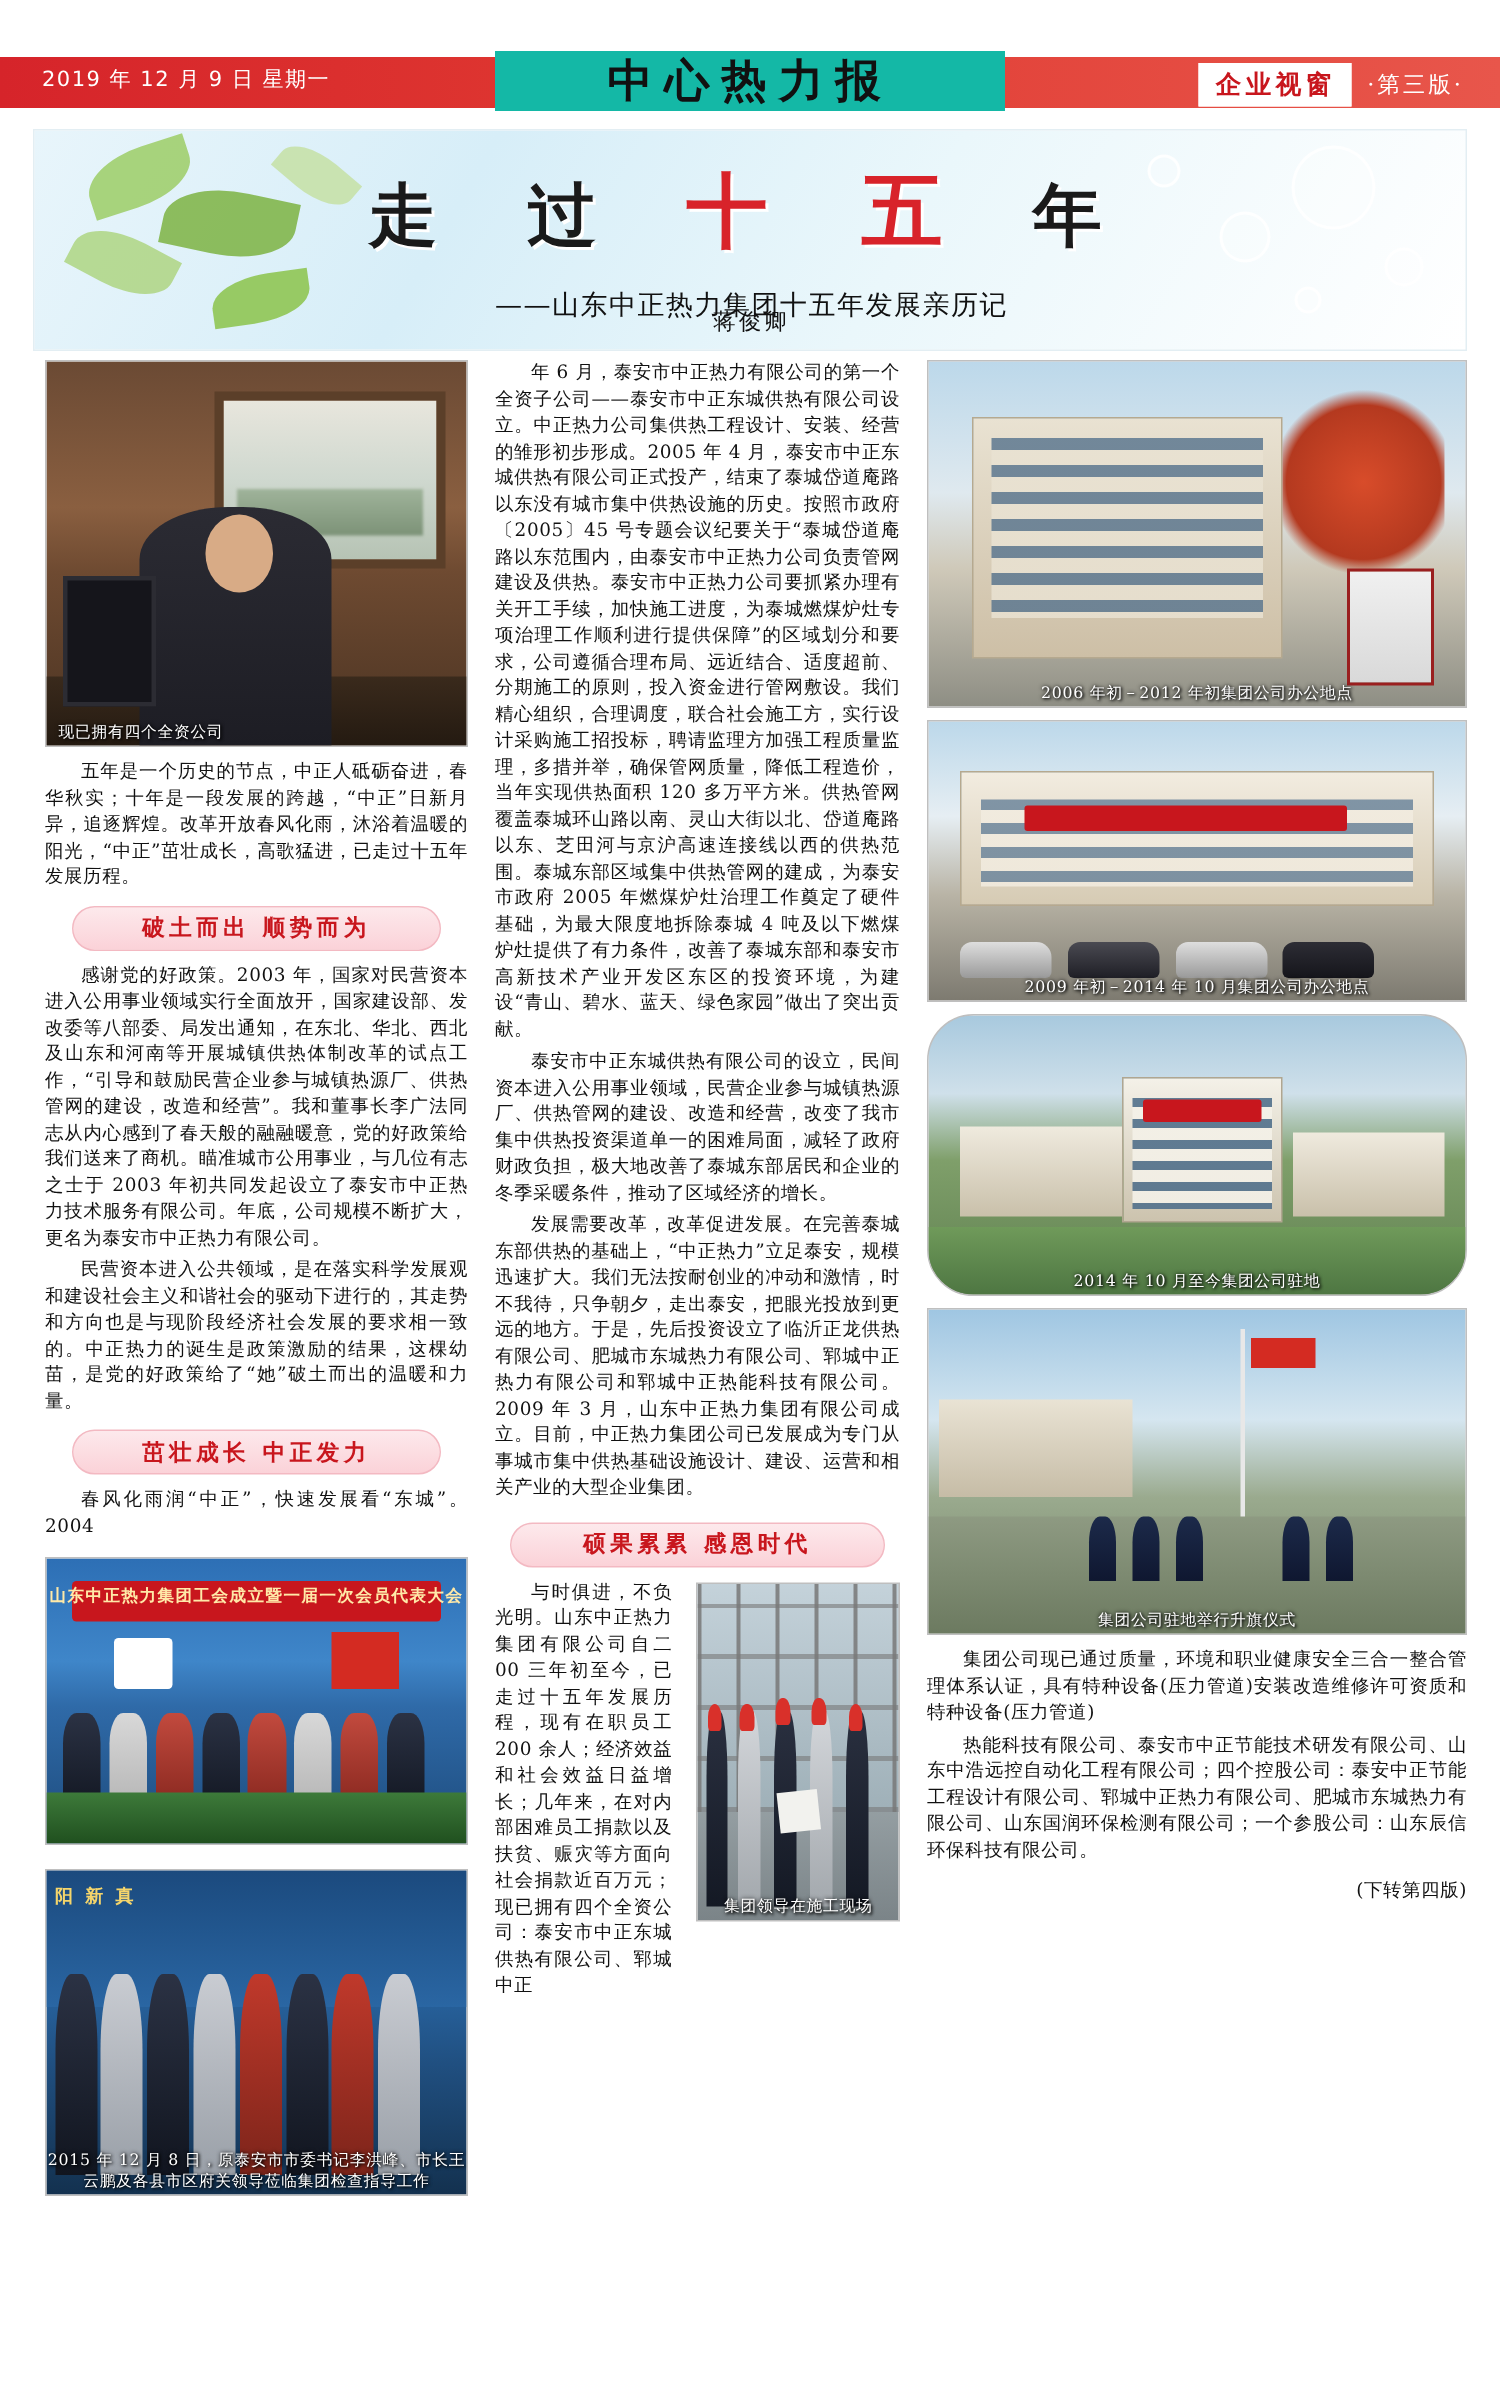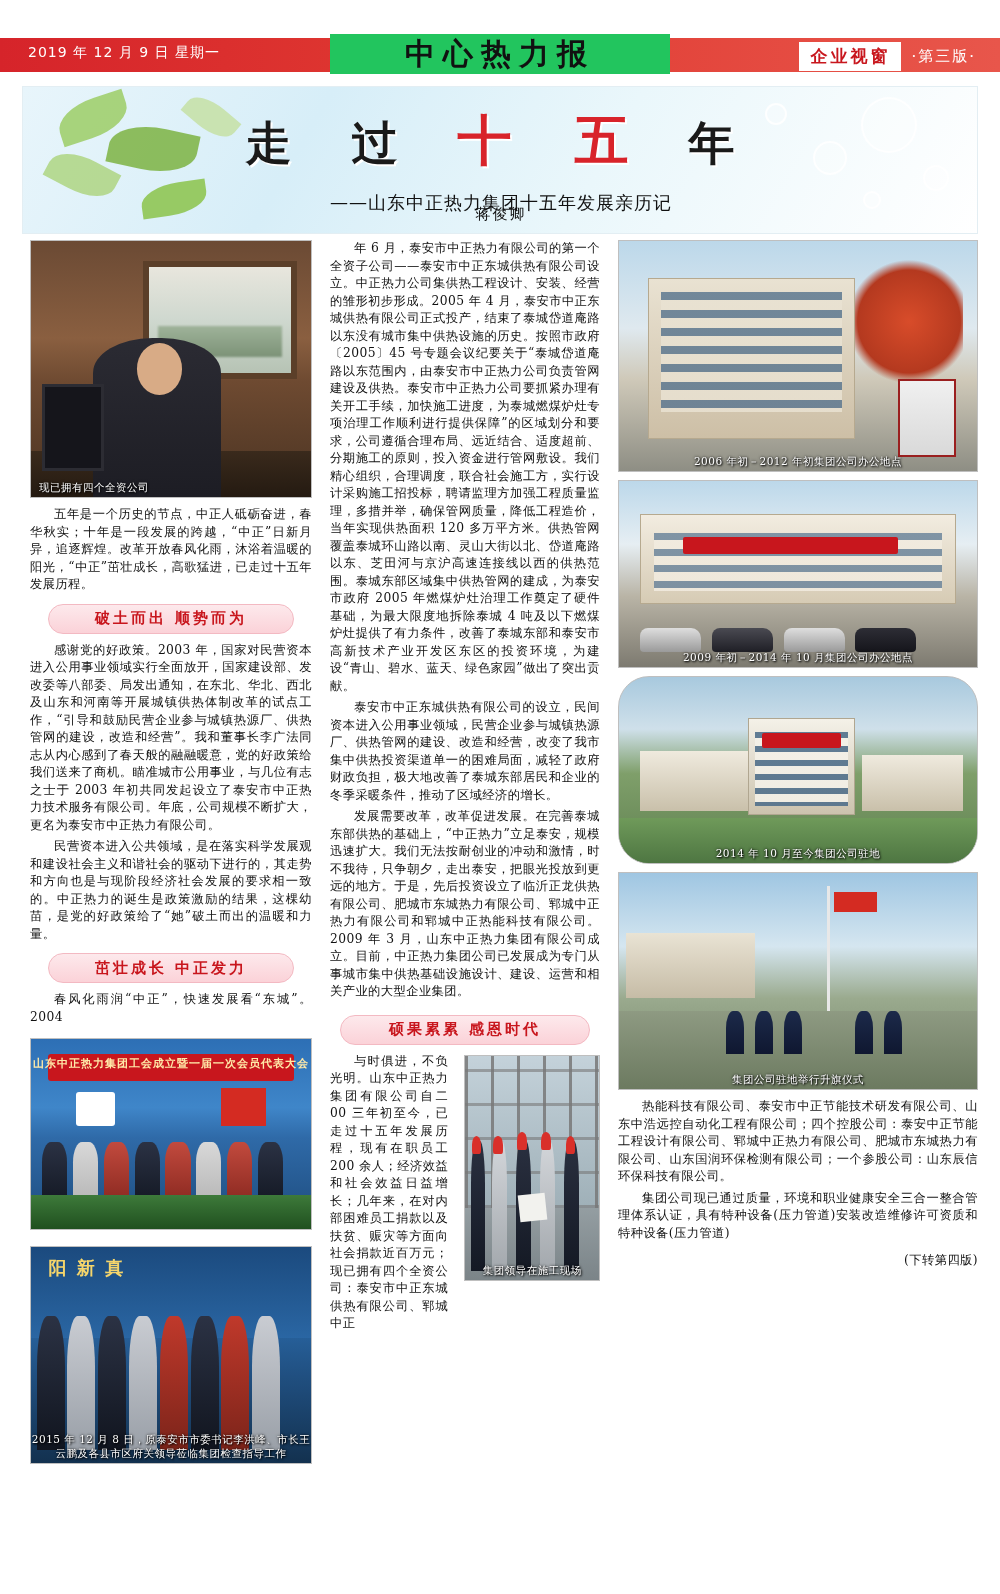--- a/index.html
+++ b/index.html
@@ -25,21 +25,21 @@
     position:absolute; left:0; top:38px; width:1000px; height:34px;
     background:linear-gradient(90deg,#d6242a 0%, #e03a32 45%, #e8564b 100%);
   }
   .mast-date {
     position:absolute; left:28px; top:44px;
     color:#ffffff; font-size:14px; letter-spacing:1px;
     font-family:"DejaVu Sans", sans-serif;
   }
   .mast-title-wrap{
     position:absolute; left:330px; top:34px; width:340px; height:40px;
-    background:#22c55e; display:flex; align-items:center; justify-content:center;
+    background:#14b8a6; display:flex; align-items:center; justify-content:center;
   }
   .mast-right {
     position:absolute; right:24px; top:42px;
     display:flex; align-items:center; gap:10px;
   }
   .mast-tag {
     background:#ffffff; color:#c8161d; font-weight:bold;
     font-size:17px; padding:2px 10px; letter-spacing:3px;
     font-family:"DejaVu Serif", serif;
     border:1px solid #fff;
@@ -341,22 +341,22 @@
     background:linear-gradient(180deg,#c9ccd2,#9aa0a8);
     border-radius:38% 38% 0 0;
   }
   .ph-visit .pp.dark{ background:linear-gradient(180deg,#2b3244,#11151f); }
   .ph-visit .pp.red{ background:linear-gradient(180deg,#c0392b,#7c241a); }
   .ph-visit .wall{
     position:absolute; left:0; top:0; width:100%; height:42%;
     background:linear-gradient(180deg,#1b4a7e,#2a66a3);
   }
   .ph-visit .wall-txt{
-    position:absolute; left:2%; top:4%; color:#f5d56b; font-size:18px;
-    font-family:"DejaVu Serif", serif; font-weight:bold; letter-spacing:2px;margin-left:12px;
+    position:absolute; left:2%; top:4%; color:#f5d56b; font-size:12px;
+    font-family:"DejaVu Serif", serif; font-weight:bold; letter-spacing:2px;
   }
 
   .ph-site {
     background:linear-gradient(180deg,#b9cbd6 0%, #cfd8dd 30%, #9aa4a8 60%, #7b8488 100%);
   }
   .ph-site .scaffold{
     position:absolute; left:0; top:0; width:100%; height:68%;
     background:
       repeating-linear-gradient(90deg, rgba(120,120,120,.85) 0 3px, rgba(0,0,0,0) 3px 26px),
       repeating-linear-gradient(0deg, rgba(120,120,120,.6) 0 3px, rgba(0,0,0,0) 3px 34px),
@@ -539,18 +539,18 @@
       <div class="flag"></div>
       <div class="ground"></div>
       <div class="p p1"></div>
       <div class="p p2"></div>
       <div class="p p3"></div>
       <div class="p p4"></div>
       <div class="p p5"></div>
       <div class="cap">集团公司驻地举行升旗仪式</div>
     </div>
 
+    <p class="body">集团公司现已通过质量，环境和职业健康安全三合一整合管理体系认证，具有特种设备(压力管道)安装改造维修许可资质和特种设备(压力管道)</p>
     <p class="body">热能科技有限公司、泰安市中正节能技术研发有限公司、山东中浩远控自动化工程有限公司；四个控股公司：泰安中正节能工程设计有限公司、郓城中正热力有限公司、肥城市东城热力有限公司、山东国润环保检测有限公司；一个参股公司：山东辰信环保科技有限公司。</p>
-    <p class="body">集团公司现已通过质量，环境和职业健康安全三合一整合管理体系认证，具有特种设备(压力管道)安装改造维修许可资质和特种设备(压力管道)</p>
     <p class="body" style="text-align:right;text-indent:0;margin-top:10px;">(下转第四版)</p>
   </div>
 
 </div>
 
 </body></html>

